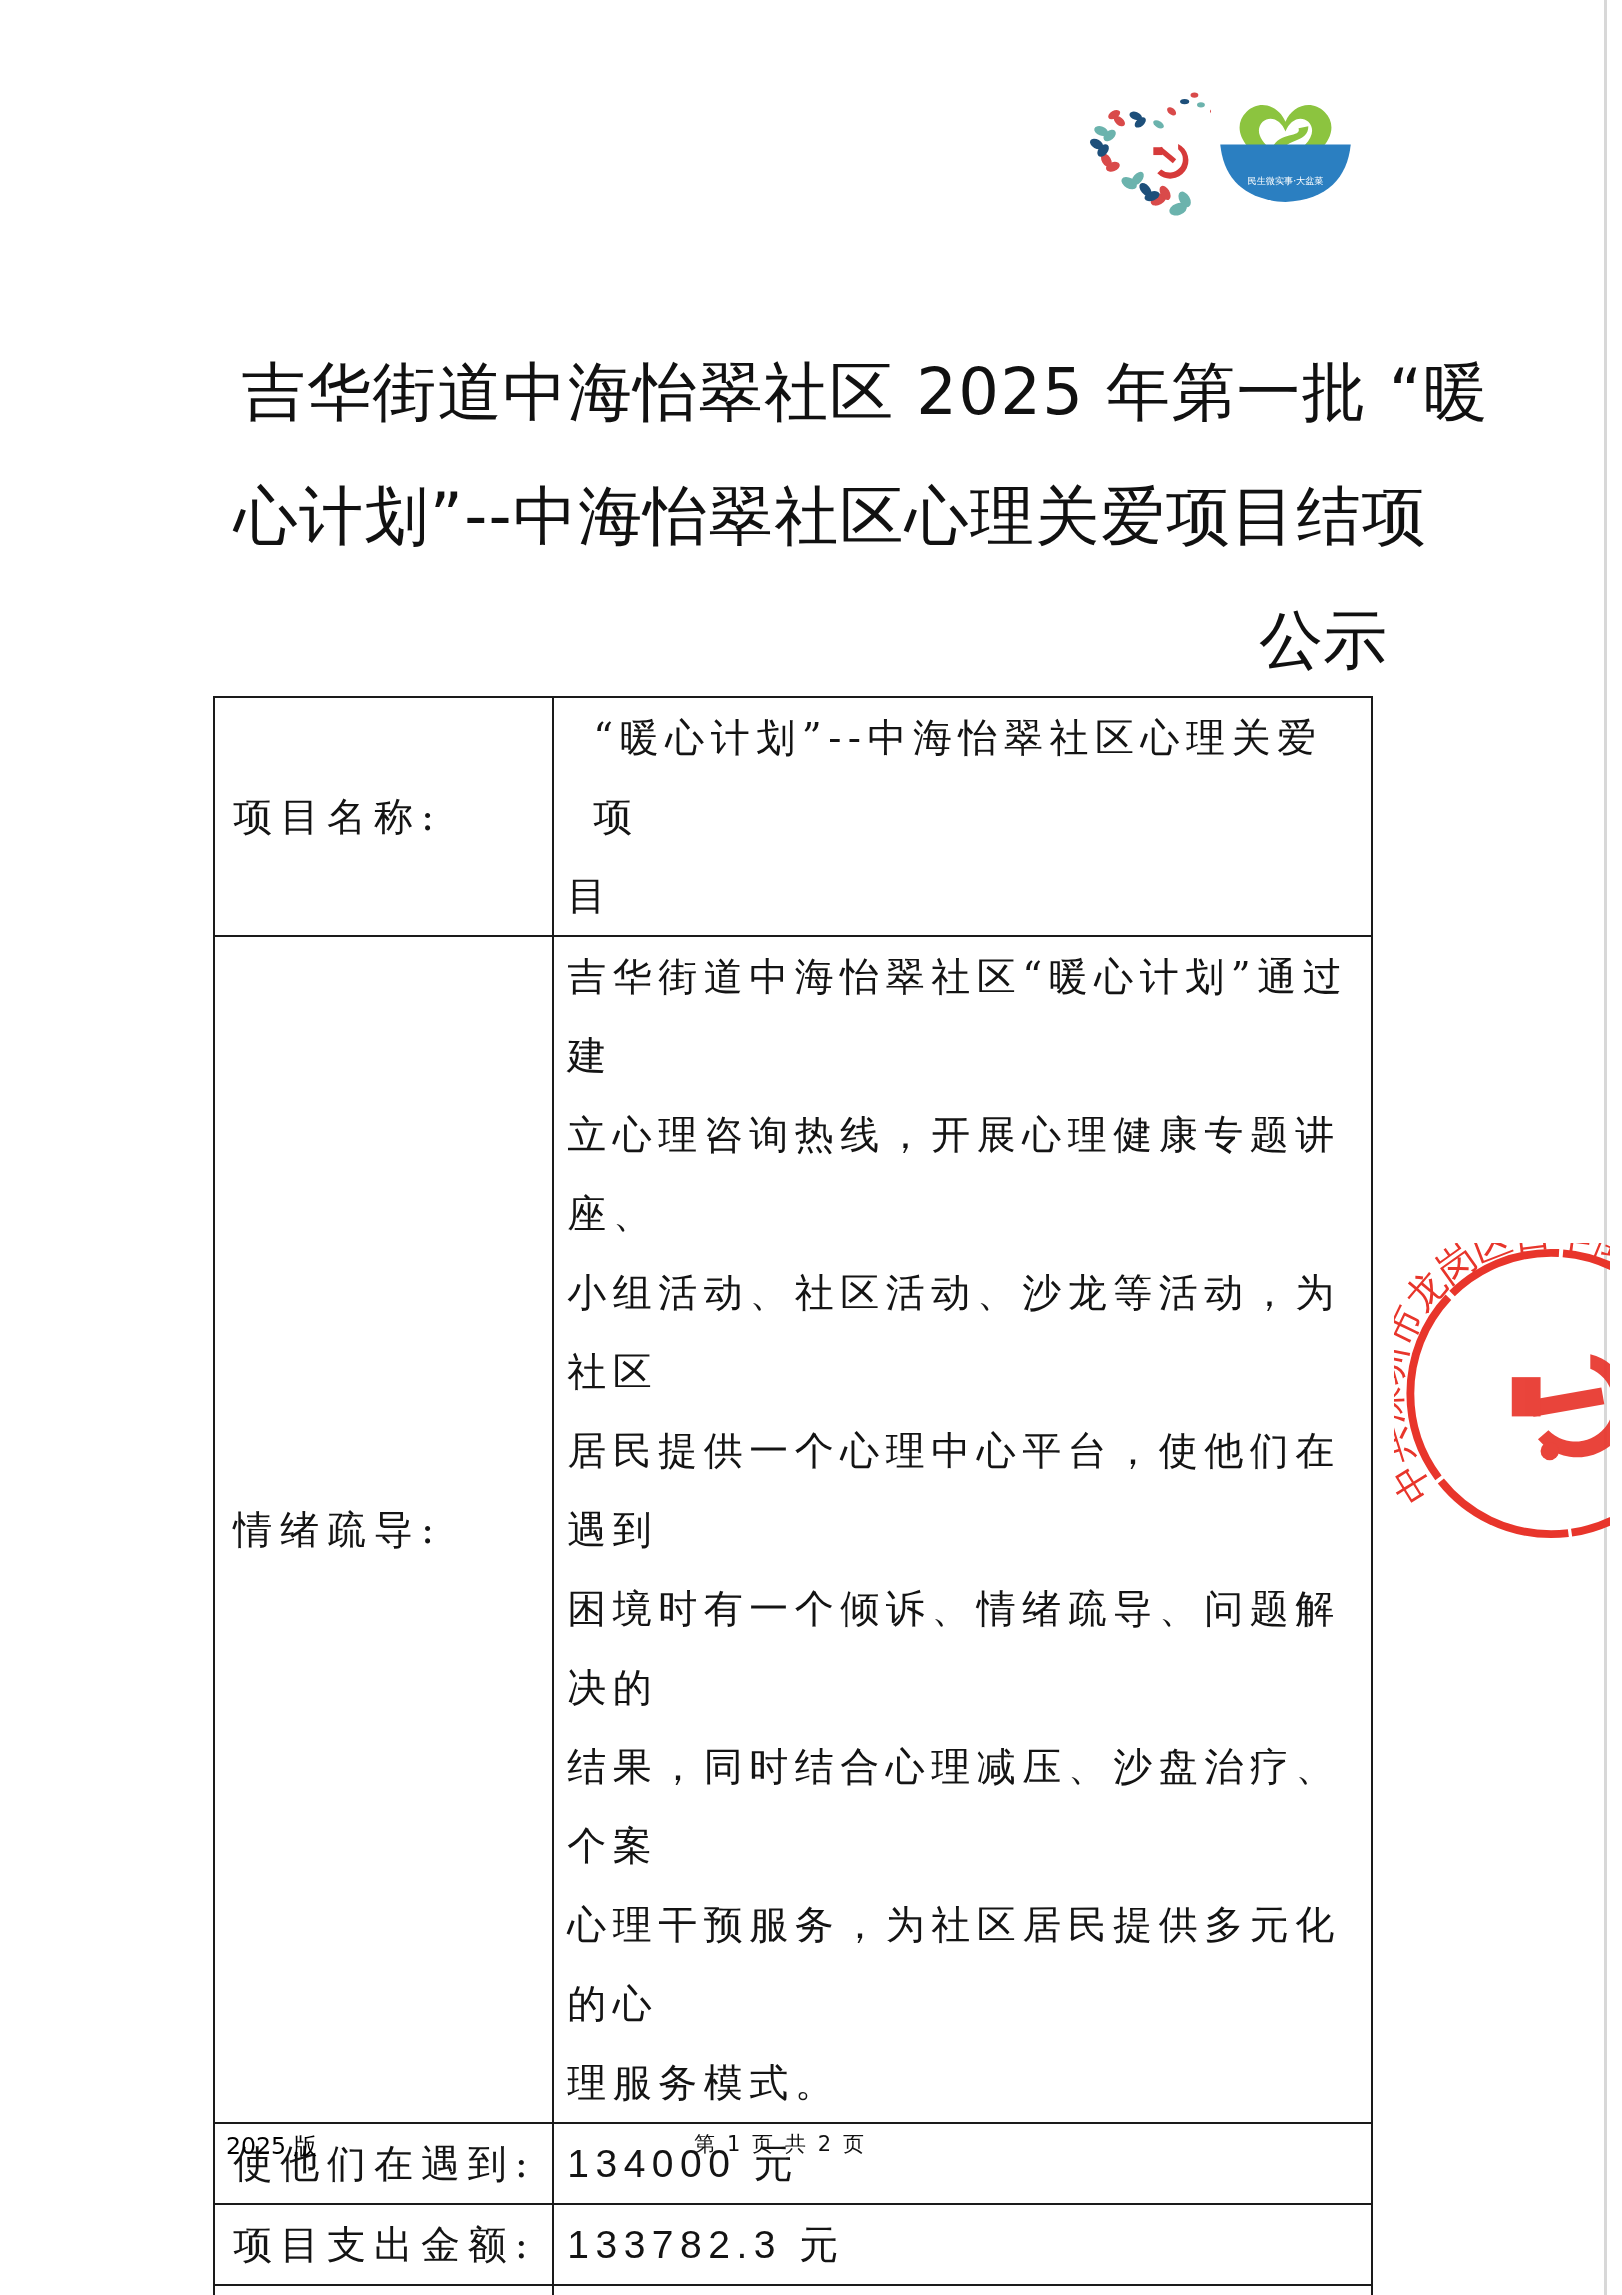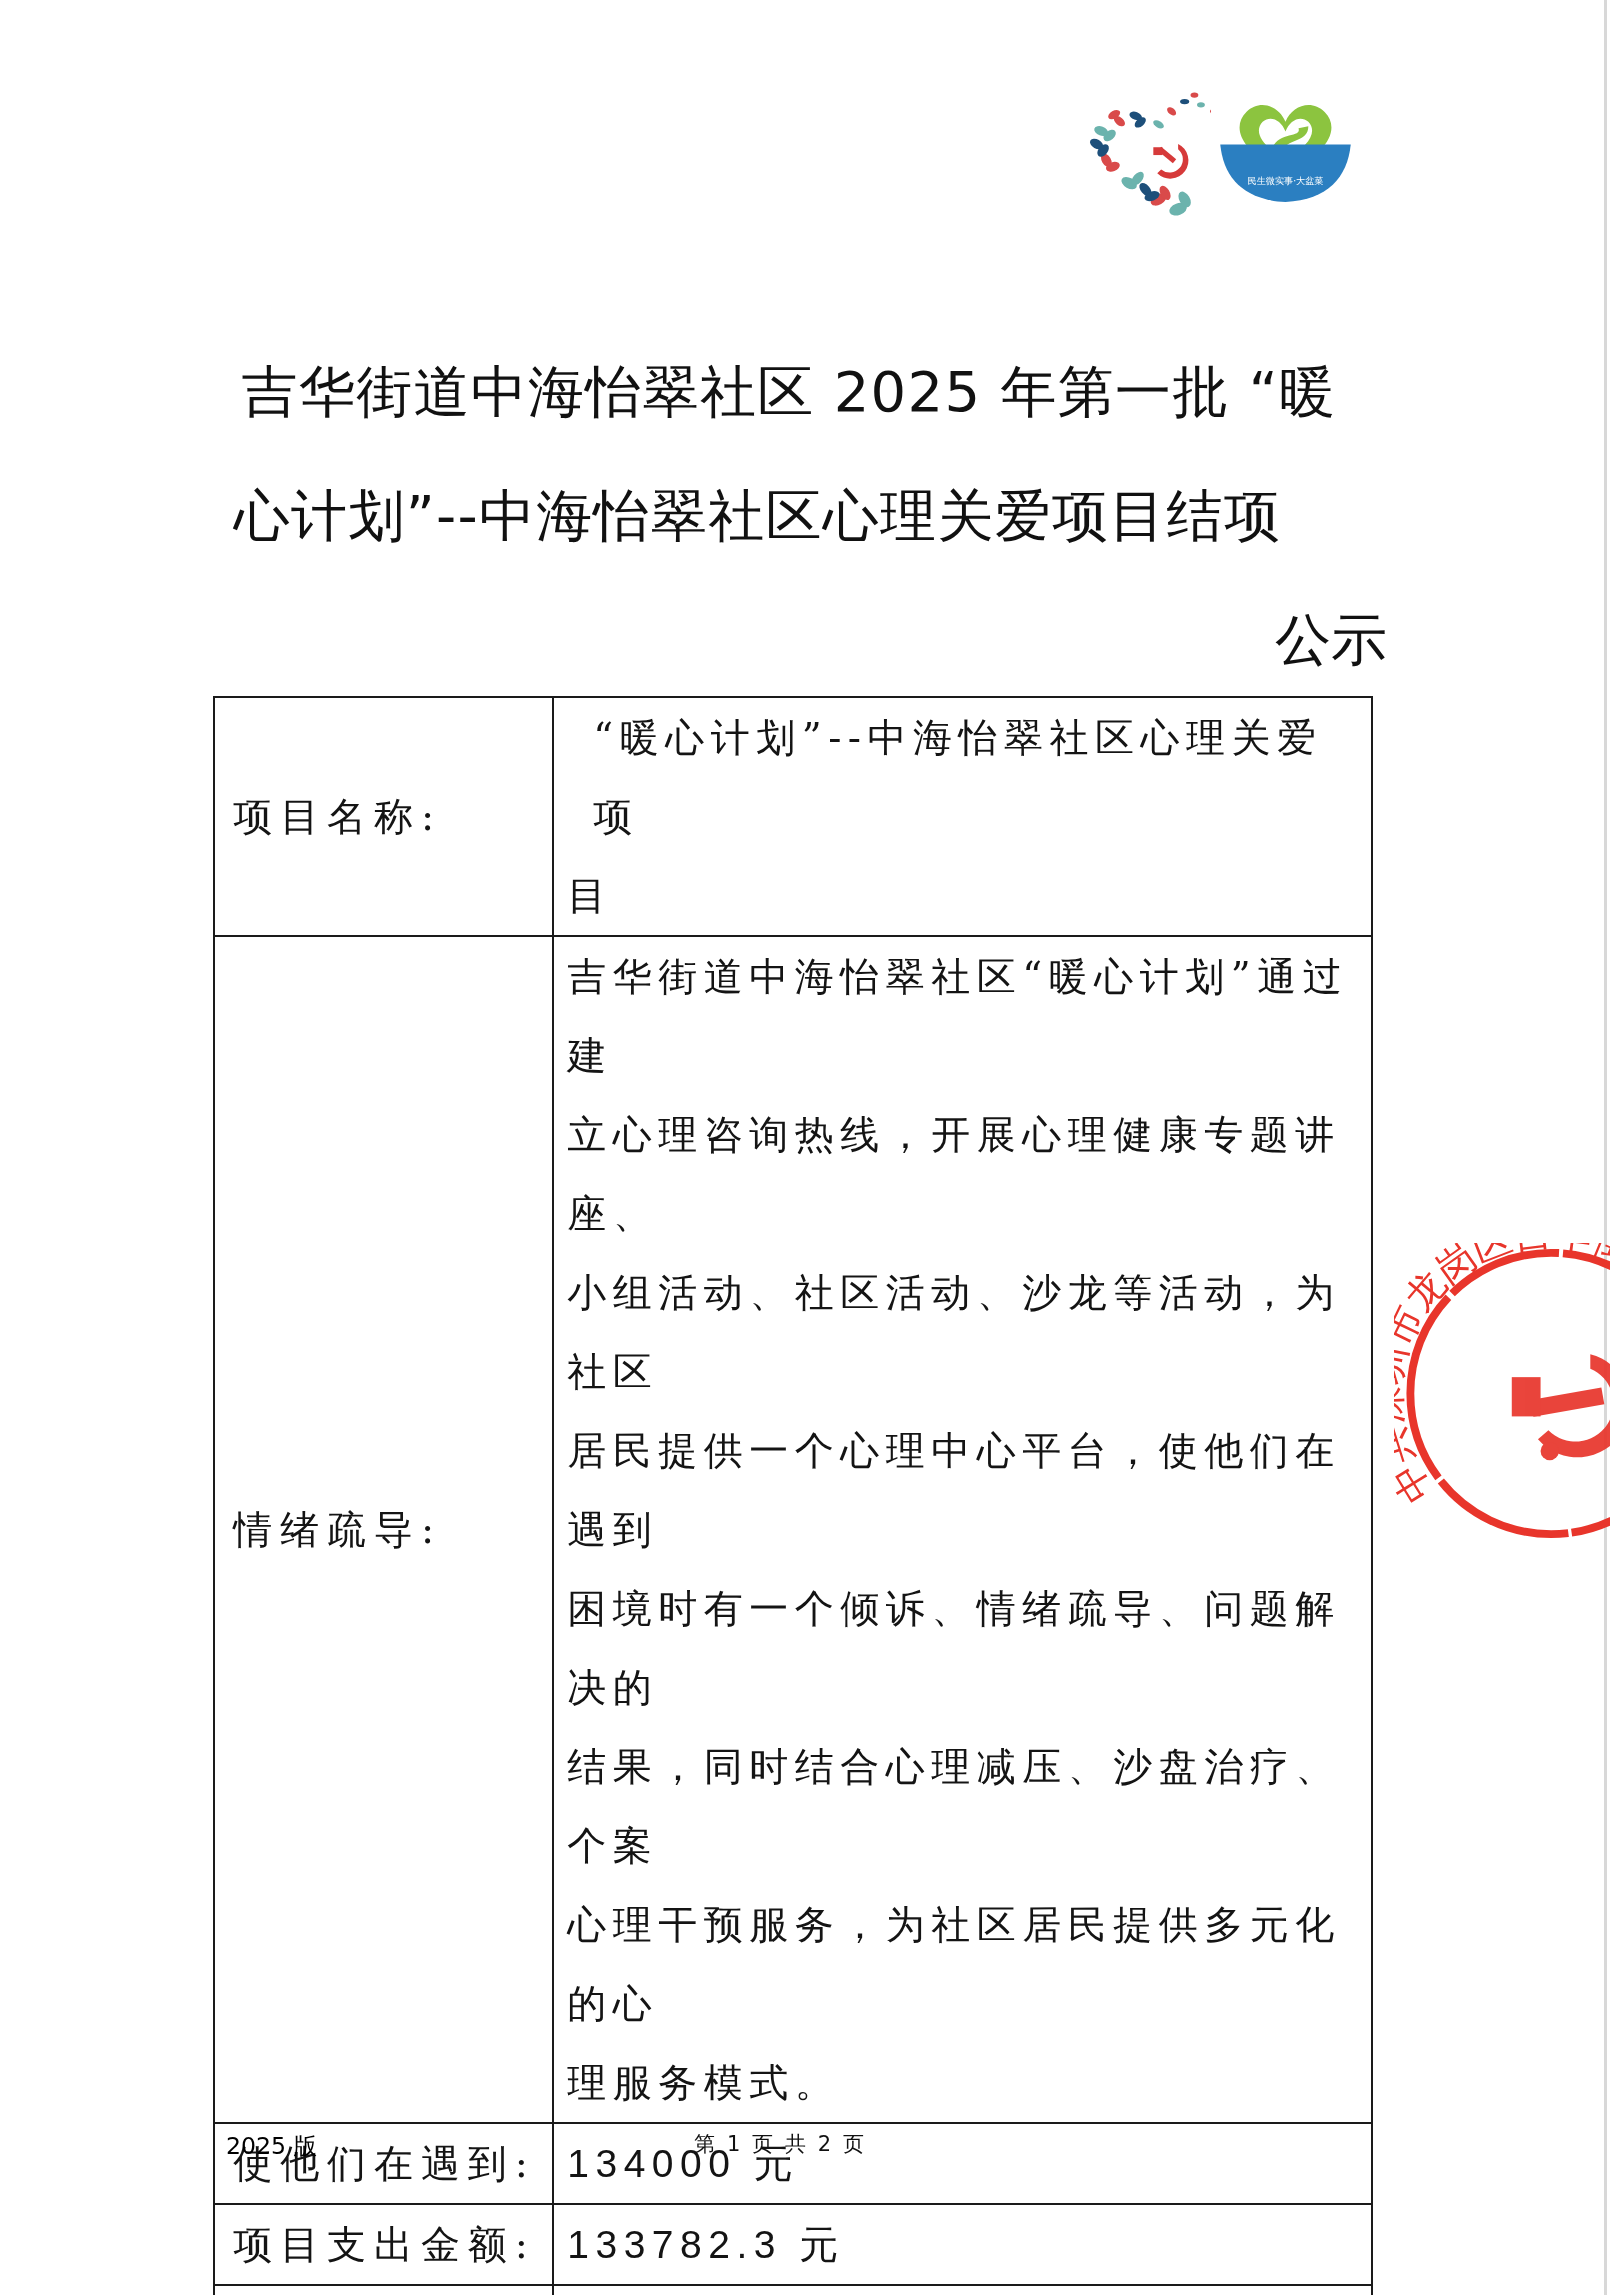--- a/index.html
+++ b/index.html
@@ -16,21 +16,21 @@
     .logo-party {
       position: absolute; left: 1080px; top: 82px; width: 131px; height: 137px;
     }
     .logo-bowl {
       position: absolute; left: 1217px; top: 92px; width: 137px; height: 115px;
     }
     
     .title {
       position: absolute; left: 222px; top: 330px; width: 1165px;
       font-family: "DejaVu Sans", "Liberation Sans", sans-serif;
-      font-size: 56px; line-height: 124px; color: #111;
+      font-size: 64px; line-height: 124px; color: #111;
     }
     .title .line { display: block; white-space: nowrap; }
     .title .l1 { text-align: left; letter-spacing: 1.3px; padding-left: 19.6px; }
     .title .l2 { text-align: left; letter-spacing: 1.3px; padding-left: 11.8px; }
     .title .l3 { text-align: right; }
     
     .info-table {
       position: absolute; left: 213px; top: 696px; width: 1160px;
       border-collapse: collapse;
       font-size: 39px; line-height: 79px;

